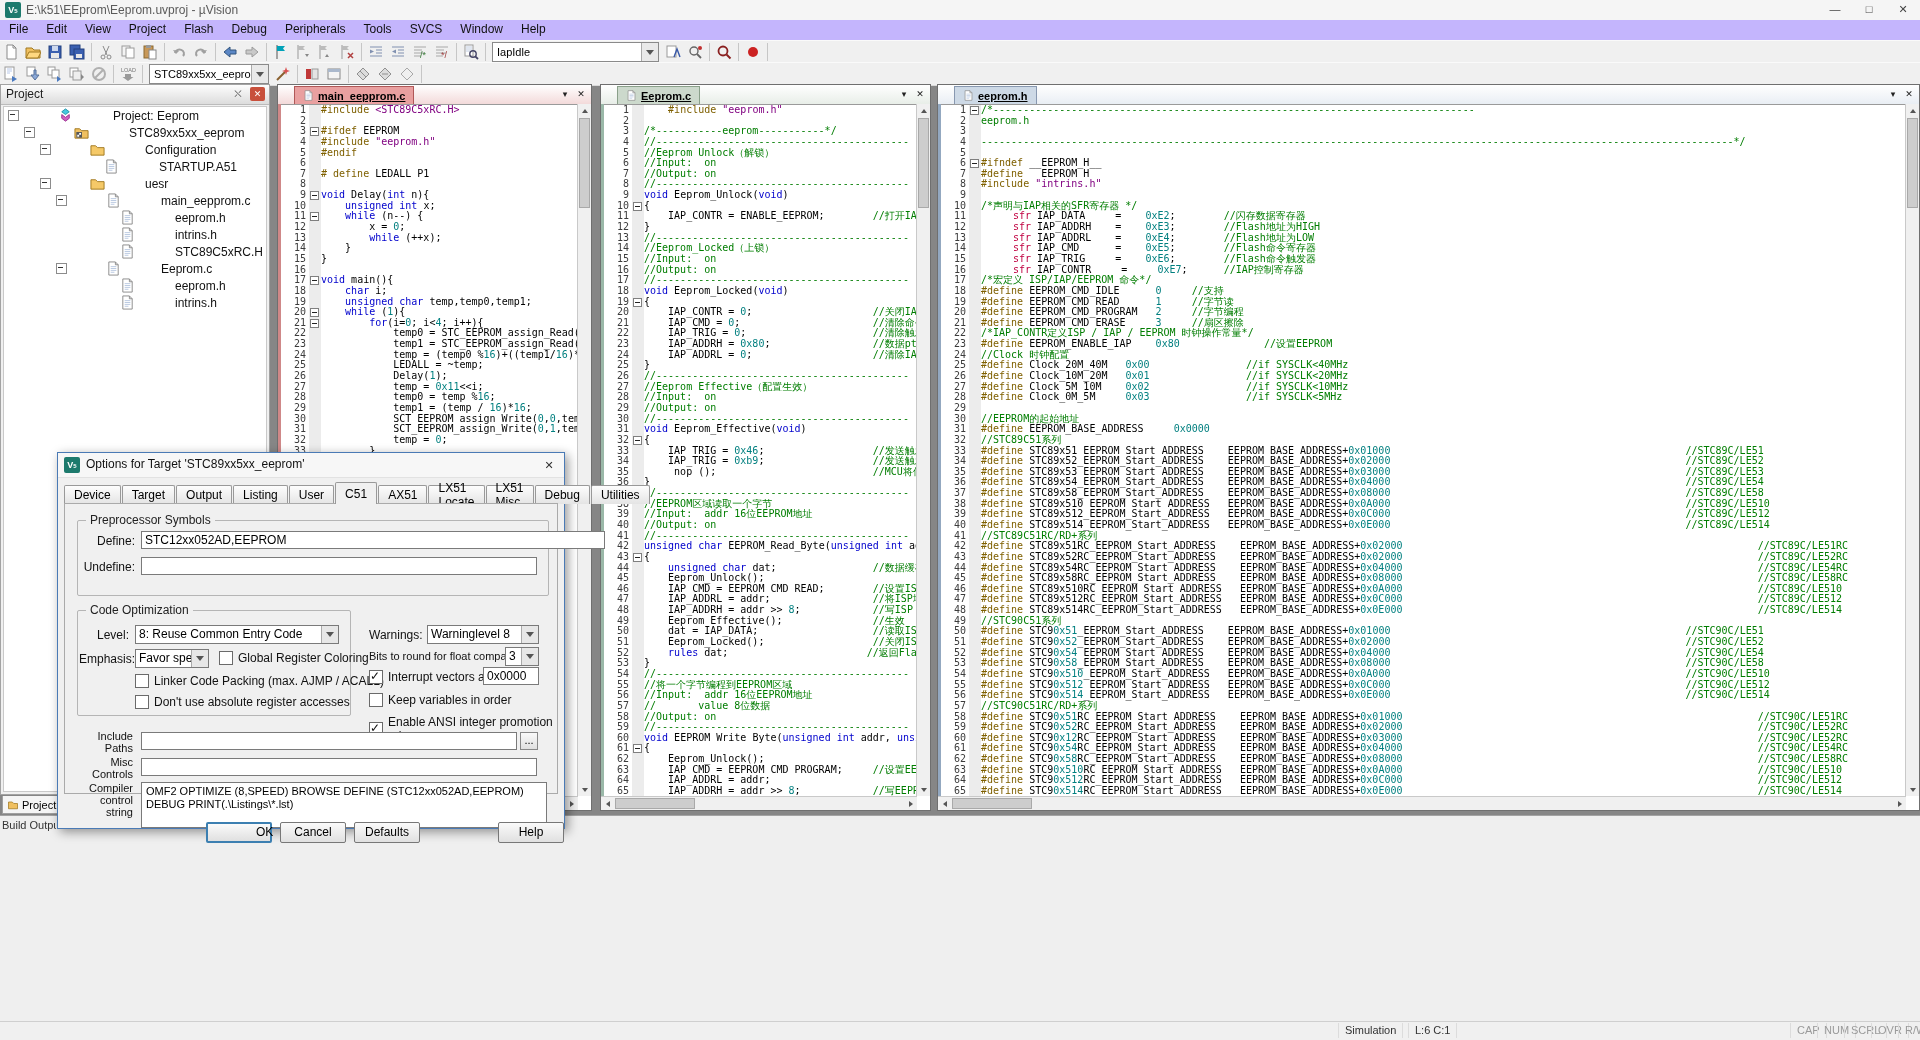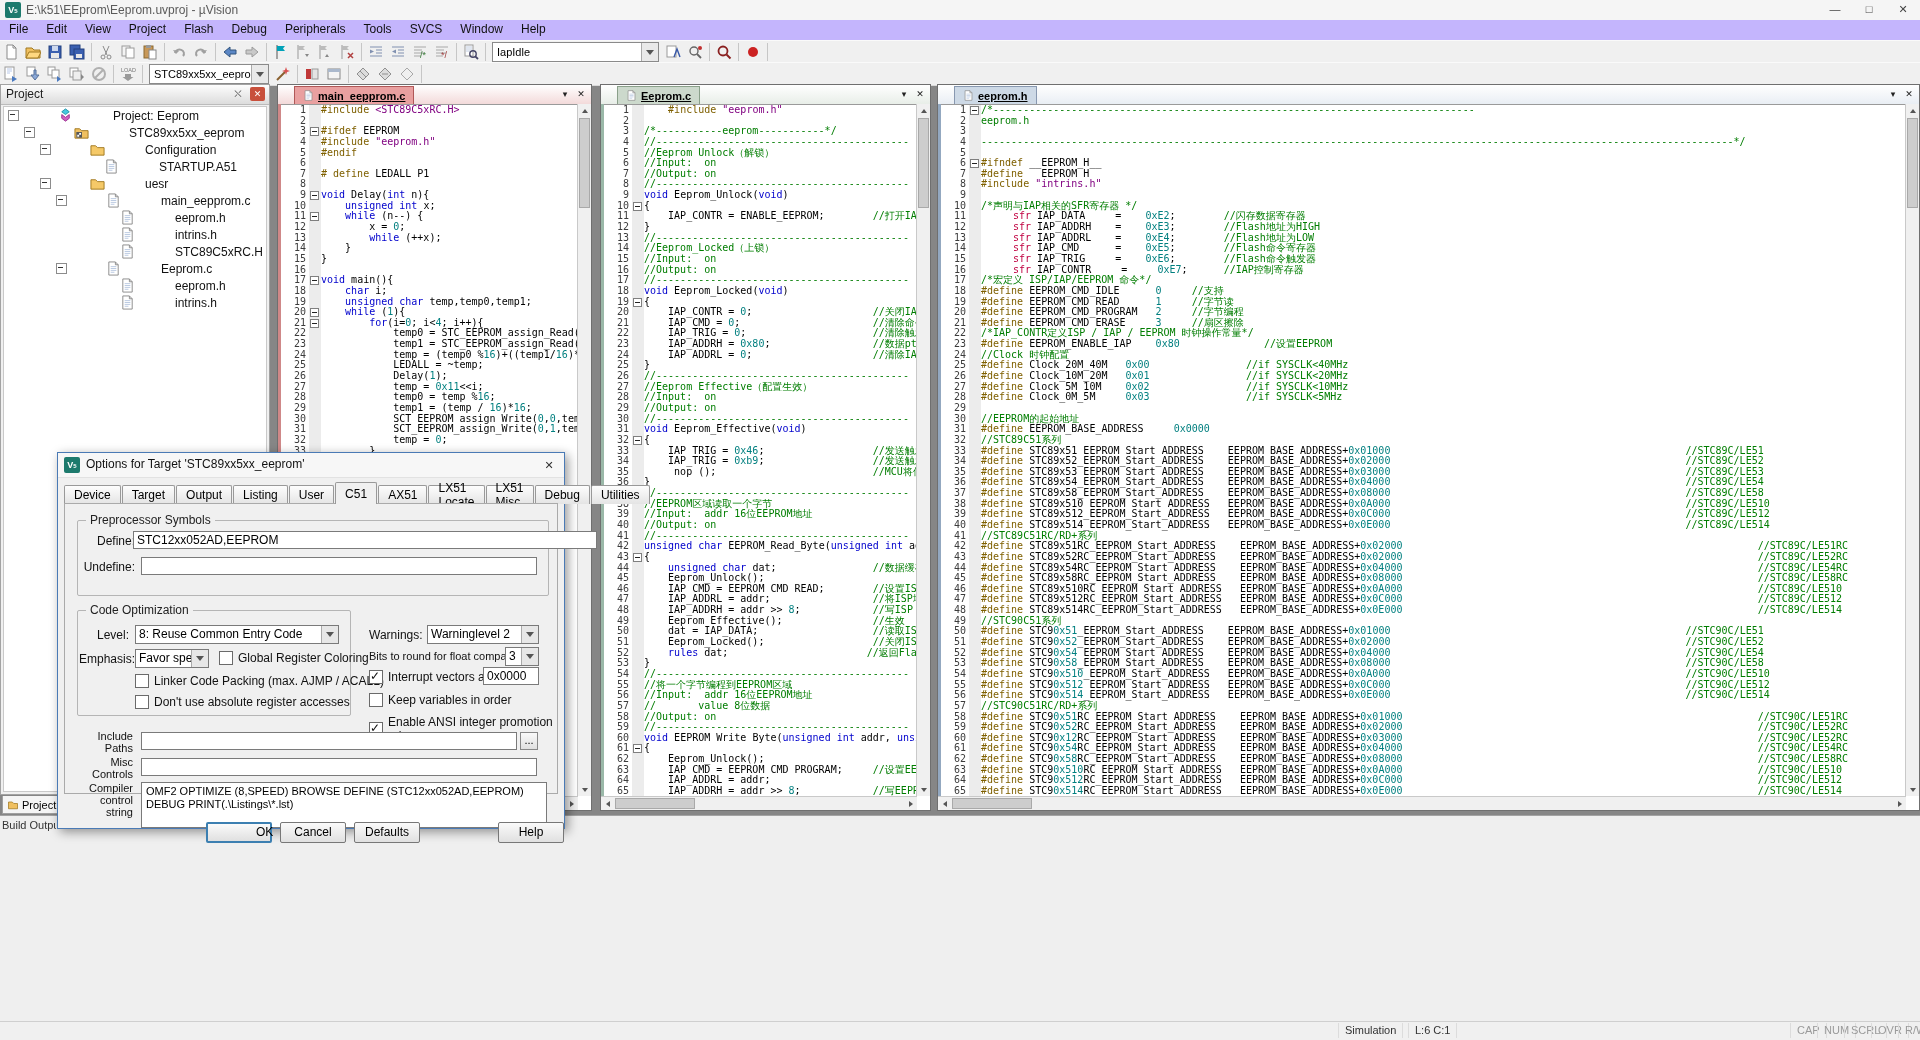--- a/index.html
+++ b/index.html
@@ -1463,21 +1463,21 @@
         <div class="dtab">LX51 Misc</div>
         <div class="dtab">Debug</div>
         <div class="dtab">Utilities</div>
       </div>
     <div id="dlg-body">
 
       <div class="group" style="left:12px;top:16px;width:470px;height:74px;">
         <div class="legend">Preprocessor Symbols</div>
       </div>
       <div class="dlbl" style="left:26px;top:30px;width:44px;text-align:right;">Define:</div>
-      <input class="dinput" style="left: 68px; top: 27px; width: 464px;" value="STC12xx052AD,EEPROM">
+      <input class="dinput" style="left: 76px; top: 27px; width: 464px;" value="STC12xx052AD,EEPROM">
       <div class="dlbl" style="left:14px;top:56px;width:56px;text-align:right;">Undefine:</div>
       <input class="dinput" style="left: 76px; top: 53px; width: 396px;" value="">
 
       <div class="group" style="left:12px;top:106px;width:272px;height:104px;">
         <div class="legend">Code Optimization</div>
       </div>
       <div class="dlbl" style="left:26px;top:124px;width:38px;text-align:right;">Level:</div>
       <div class="dselect" style="left:70px;top:121px;width:204px;">
         <div class="val">8: Reuse Common Entry Code</div>
         <div class="dd">
@@ -1499,21 +1499,21 @@
           <span class="cb"></span>
           <span class="cblabel">Linker Code Packing (max. AJMP / ACALL)</span>
         </div>
       <div class="cbrow" style="left:70px;top:191px;">
           <span class="cb"></span>
           <span class="cblabel">Don't use absolute register accesses</span>
         </div>
 
       <div class="dlbl" style="left:304px;top:124px;">Warnings:</div>
       <div class="dselect" style="left:362px;top:121px;width:112px;">
-        <div class="val">Warninglevel 2</div>
+        <div class="val">Warninglevel 8</div>
         <div class="dd">
             <div class="tri-down"></div>
           </div>
       </div>
       <div class="dlbl" style="left:304px;top:146px;font-size:11px;">Bits to round for float compare:</div>
       <div class="dselect" style="left:440px;top:143px;width:34px;">
         <div class="val">3</div>
         <div class="dd">
             <div class="tri-down"></div>
           </div>

